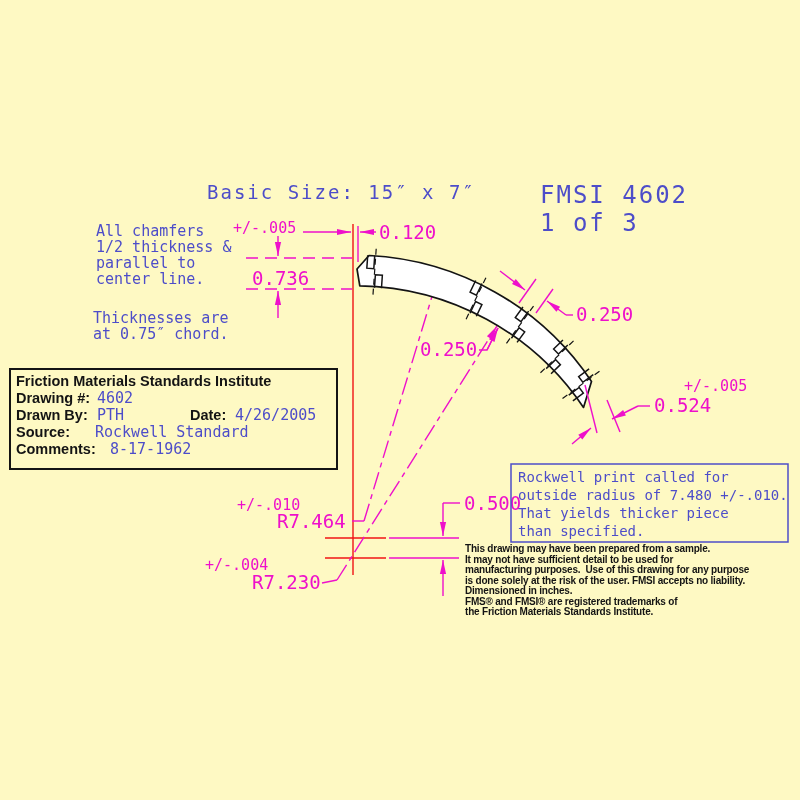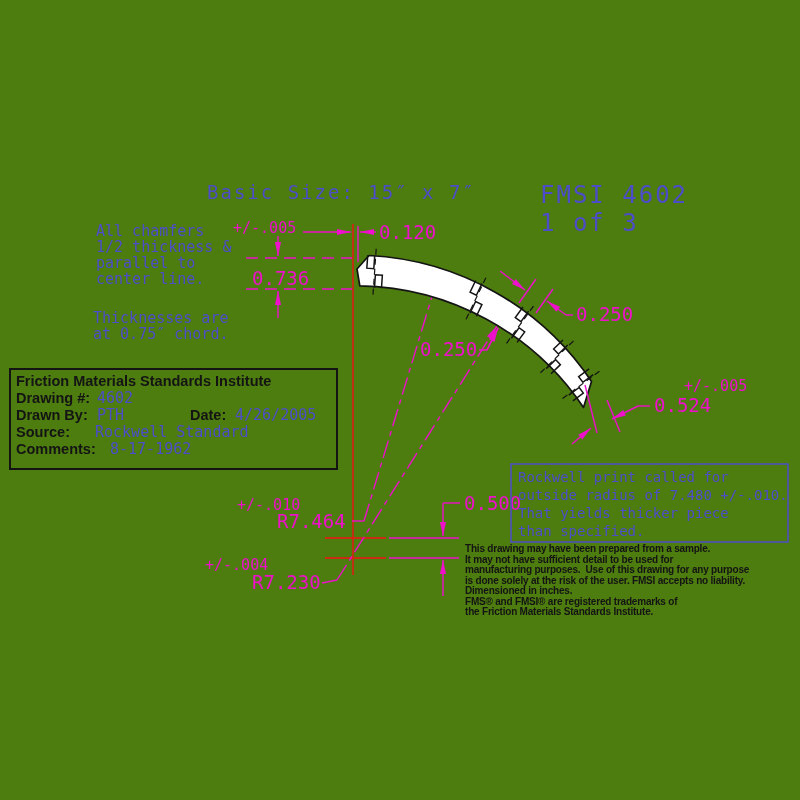--- a/index.html
+++ b/index.html
@@ -1,16 +1,16 @@
 <!DOCTYPE html>
 <html><head>
 <meta charset="utf-8">
 <style>
   html,body{margin:0;padding:0;background:#fff;}
-  .stage{position:relative;width:800px;height:800px;background:#4d7c0f;overflow:hidden;
+  .stage{position:relative;width:800px;height:800px;background:#fef9c3;overflow:hidden;
          font-family:"DejaVu Sans Mono", monospace;}
   svg text{white-space:pre;}
   .cadblue{fill:#4d4dc9;}
   .cadmag{fill:#ee10cb;}
   .blk{fill:#141414;}
   .lblfont{font-family:"Liberation Sans", sans-serif;font-weight:bold;}
   .monofont{font-family:"DejaVu Sans Mono", monospace;}
 </style>
 </head>
 <body>

